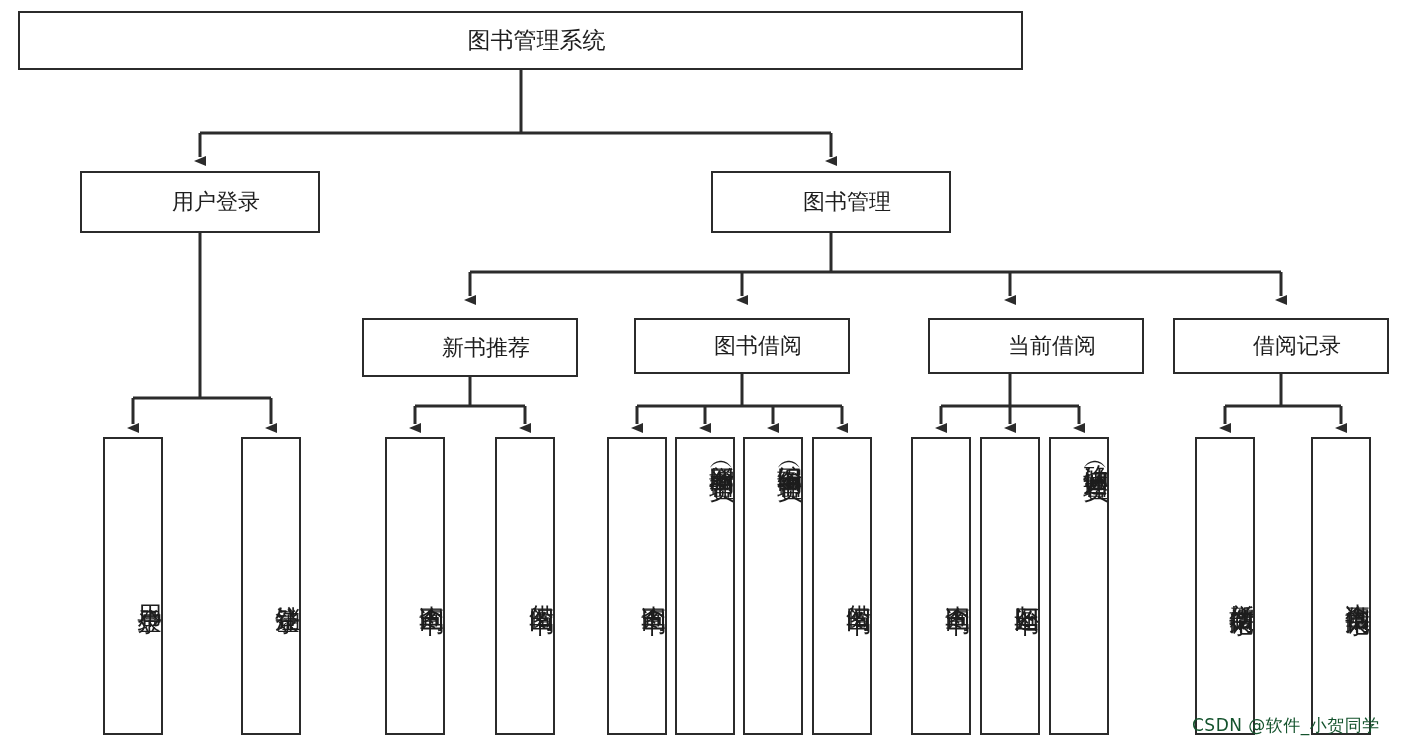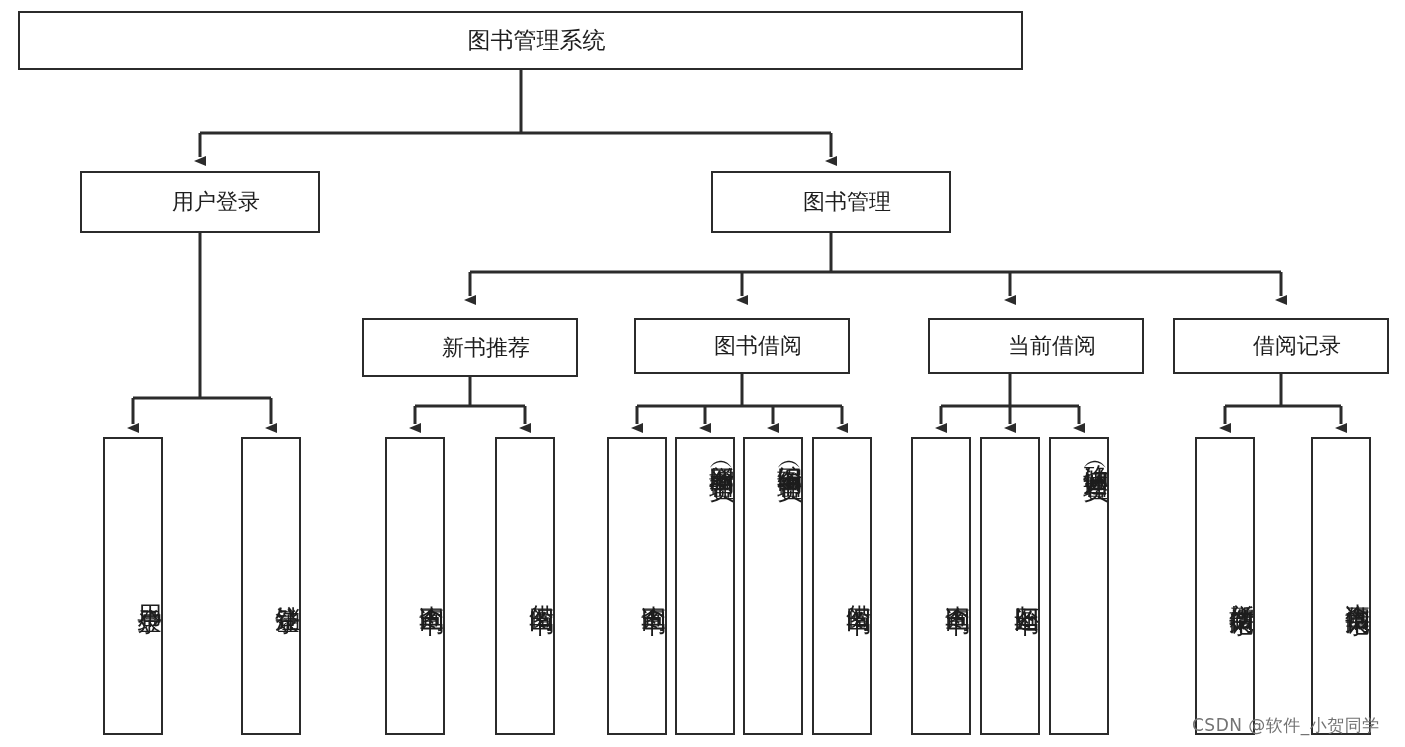--- a/index.html
+++ b/index.html
@@ -56,21 +56,21 @@
     font-size: 25px;
     letter-spacing: 2px;
     line-height: 1.05;
     white-space: nowrap;
   }
   .leaf.leaf-mid .node-label {
     align-self: center;
   }
   .watermark {
     position: absolute;
-    color: #737373;
+    color: #14532d;
     font-size: 17px;
     letter-spacing: 0.5px;
     white-space: nowrap;
     user-select: none;
   }
 </style>
 </head>
 <body>
 
 <div id="diagram-root">

